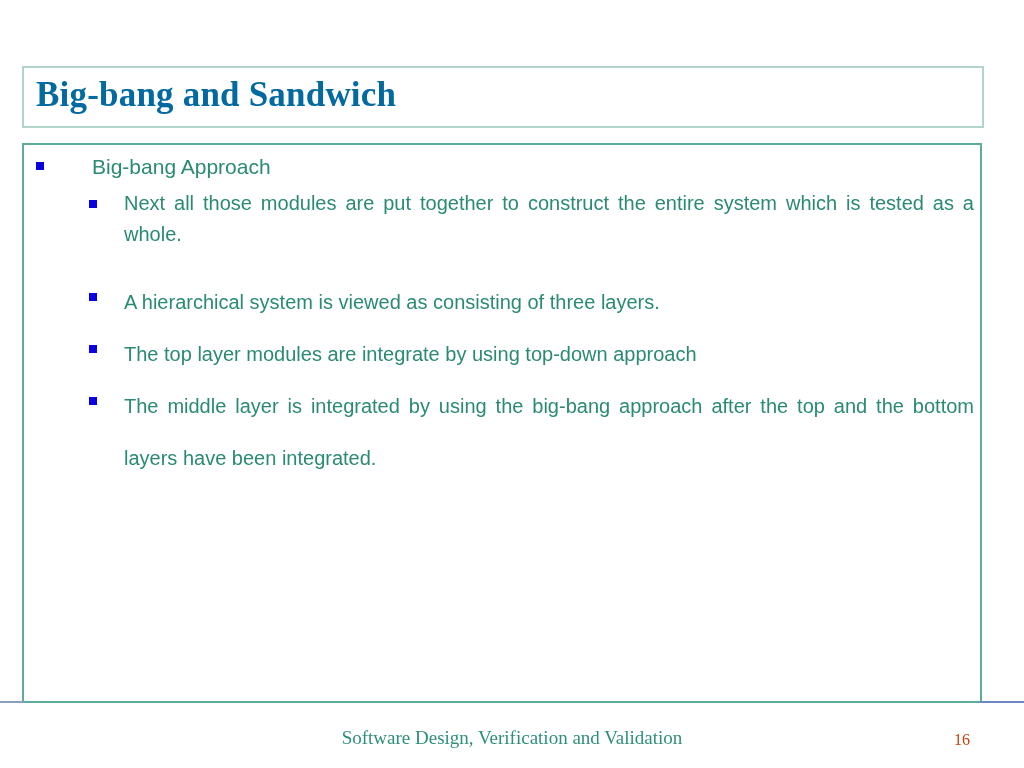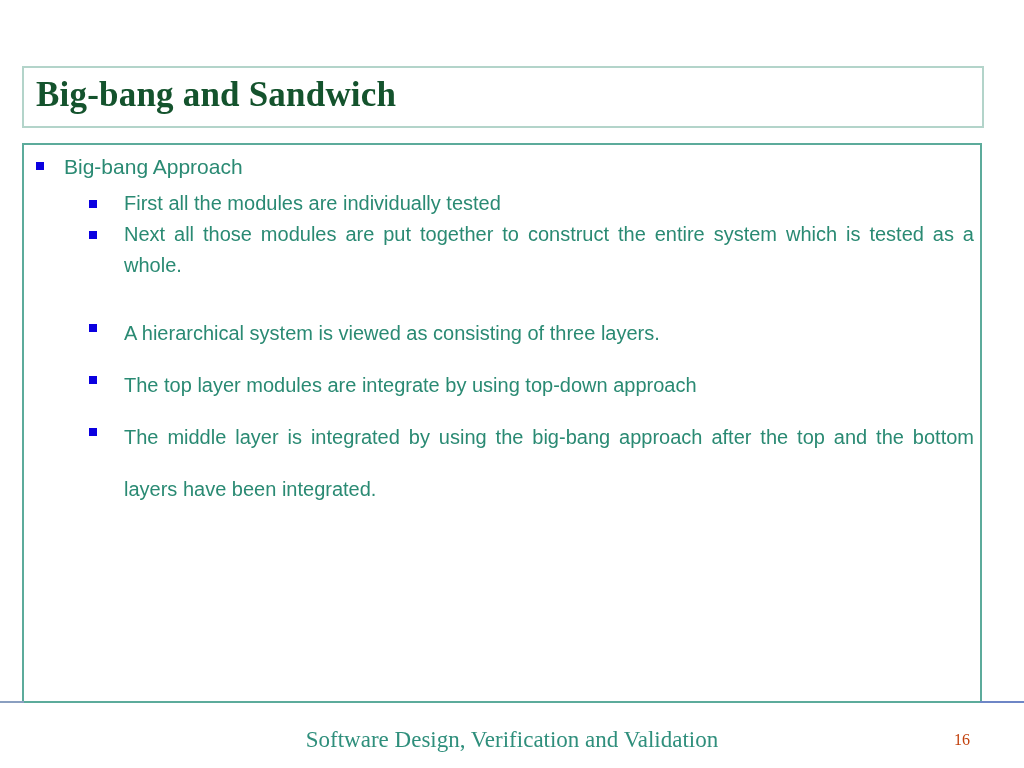--- a/index.html
+++ b/index.html
@@ -26,21 +26,21 @@
     box-sizing: border-box;
     background: #ffffff;
   }
   #title-text {
     position: absolute;
     left: 12px;
     top: 7px;
     font-family: "Liberation Serif", "DejaVu Serif", serif;
     font-weight: bold;
     font-size: 35px;
-    color: #14532d;
+    color: #0369a1;
     letter-spacing: 0.2px;
     white-space: nowrap;
   }
 
   
   #content-box {
     position: absolute;
     left: 22px;
     top: 143px;
     width: 960px;
@@ -71,21 +71,21 @@
 
   
   .lvl1 {
     margin: 0;
   }
   .lvl1 .bullet-mark {
     left: 12px;
     top: 11px;
   }
   .lvl1 .bullet-text {
-    margin-left: 40px;
+    margin-left: 68px;
     margin-right: 8px;
     font-size: 21px;
     line-height: 31px;
   }
 
   
   .lvl2 {
     margin: 0;
   }
   .lvl2 .bullet-mark {
@@ -129,21 +129,21 @@
     background: #6e86c6;
   }
 
   #footer-text {
     position: absolute;
     left: 0px;
     top: 727px;
     width: 1024px;
     text-align: center;
     font-family: "Liberation Serif", "DejaVu Serif", serif;
-    font-size: 23px;
+    font-size: 19px;
     color: #2f8f7c;
   }
   #page-number {
     position: absolute;
     left: 930px;
     top: 731px;
     width: 64px;
     text-align: center;
     font-family: "Liberation Serif", "DejaVu Serif", serif;
     font-size: 16px;
@@ -161,24 +161,20 @@
 
   <div class="sp-c"></div>
 
   <div class="bullet-row lvl1">
     <span class="bullet-mark"></span>
     <span class="bullet-text">Big-bang Approach</span>
   </div>
 
   <div class="sp-c"></div>
 
-  <div class="bullet-row lvl2">
-    <span class="bullet-mark"></span>
-    <span class="bullet-text">First all the modules are individually tested</span>
-  </div>
 
   <div class="bullet-row lvl2">
     <span class="bullet-mark"></span>
     <span class="bullet-text">Next all those modules are put together to construct the entire system which is tested as a whole.</span>
   </div>
 
   <div class="sp-a"></div>
 
 
   <div class="sp-b"></div>

